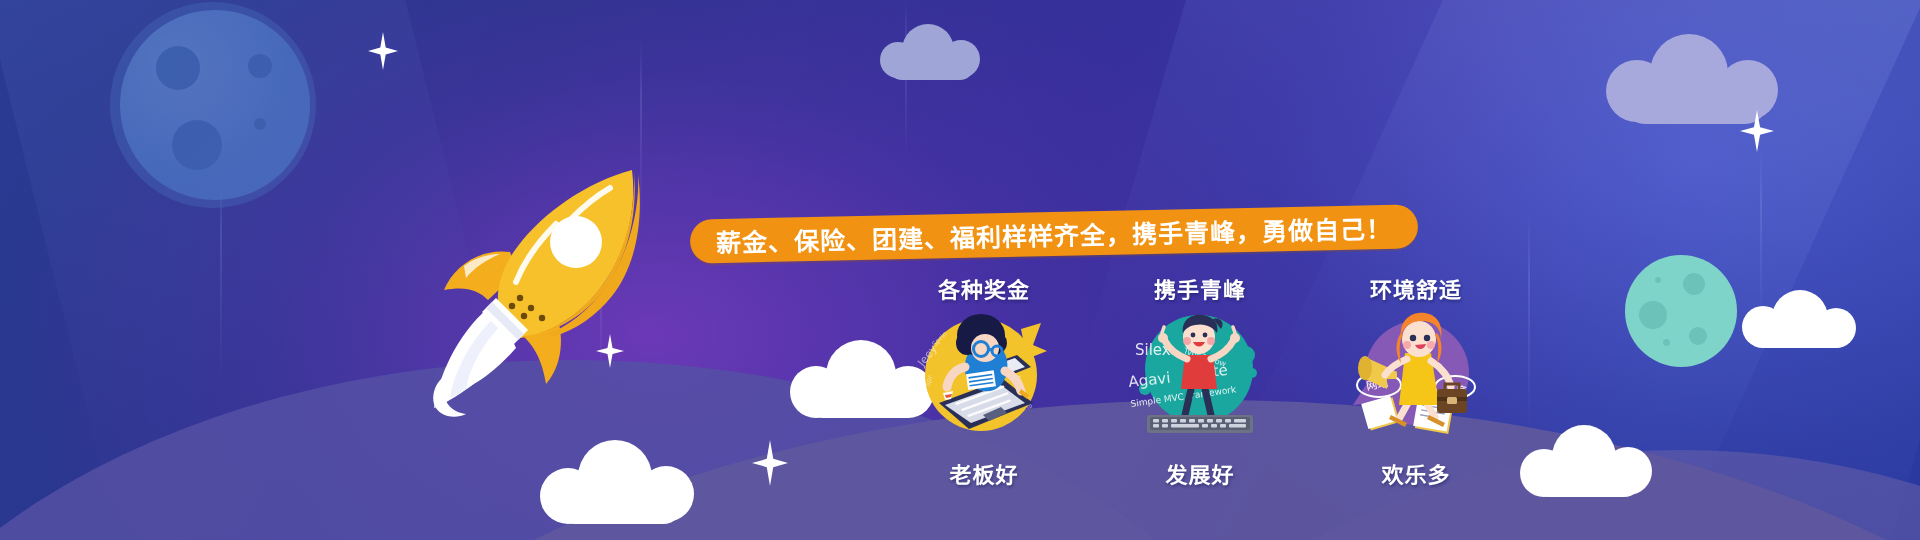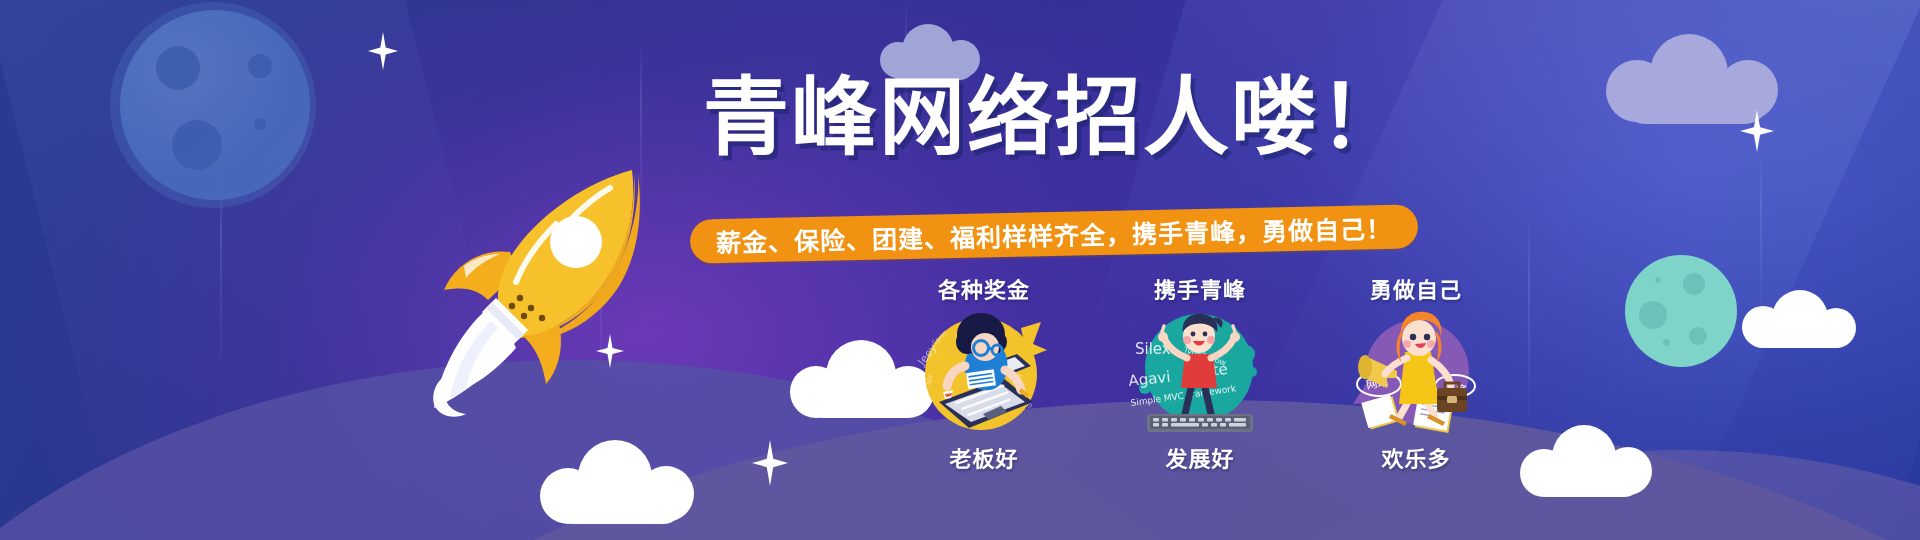--- a/index.html
+++ b/index.html
@@ -138,25 +138,25 @@
     position:absolute;left:900px;top:272px;
     display:flex;gap:48px;align-items:flex-start;
   }
   .feature{
     width:168px;
     display:flex;flex-direction:column;align-items:center;
   }
   .feature .top-label,
   .feature .bottom-label{
     color:#ffffff;font-weight:bold;font-size:22px;letter-spacing:1px;
-    font-family:Liberation Sans, sans-serif;
+    font-family:Liberation Mono, monospace;
     white-space:nowrap;text-shadow:1px 2px 3px rgba(20,25,80,0.45);
   }
   .feature .top-label{margin-bottom:6px;}
-  .feature .bottom-label{margin-top:1px;}
+  .feature .bottom-label{margin-top:16px;}
   .feature .art{
     width:150px;height:130px;position:relative;
   }
   .art-svg{position:absolute;left:0;top:0;}
 </style>
 </head>
 <body>
 
 <div id="banner">
 
@@ -268,23 +268,20 @@
     <path d="M96 158 L128 190 L114 204 L82 172 Z" fill="#ffffff"></path>
     <path d="M92 162 L124 194 L118 200 L86 168 Z" fill="#e6e9f6"></path>
 
     <circle cx="120" cy="158" r="3.2" fill="#6b4a0c"></circle>
     <circle cx="131" cy="168" r="3.2" fill="#6b4a0c"></circle>
     <circle cx="142" cy="178" r="3.2" fill="#6b4a0c"></circle>
     <circle cx="112" cy="166" r="3.2" fill="#6b4a0c"></circle>
     <circle cx="124" cy="176" r="3.2" fill="#6b4a0c"></circle>
   </svg>
 
-  <div id="headline-wrap">
-    <h1 id="headline">青峰网络招人喽！</h1>
-  </div>
 
   <div id="subtitle-banner">
     <p id="subtitle">薪金、保险、团建、福利样样齐全，携手青峰，勇做自己！</p>
   </div>
 
   <div id="features">
 
     <div class="feature">
       <div class="top-label">各种奖金</div>
       <div class="art">
@@ -408,21 +405,21 @@
             <rect x="86" y="113" width="6" height="3.4" rx="1"></rect>
             <rect x="95" y="113" width="6" height="3.4" rx="1"></rect>
             <rect x="104" y="113" width="17" height="3.4" rx="1"></rect>
           </g>
         </svg>
       </div>
       <div class="bottom-label">发展好</div>
     </div>
 
     <div class="feature">
-      <div class="top-label">勇做自己</div>
+      <div class="top-label">环境舒适</div>
       <div class="art">
         <svg class="art-svg" width="150" height="130" viewBox="0 0 150 130">
 
           <circle cx="76" cy="62" r="52" fill="#8559b5"></circle>
           <path d="M30 66 L12 94 L34 92 Z" fill="#8559b5"></path>
 
           <ellipse cx="38" cy="74" rx="22" ry="12" fill="none" stroke="#ffffff" stroke-width="2"></ellipse>
           <text x="26" y="79" font-family="DejaVu Sans, sans-serif" font-size="11" fill="#ffffff" transform="rotate(-10 26 79)">网站</text>
 
           <ellipse cx="114" cy="76" rx="20" ry="11" fill="none" stroke="#ffffff" stroke-width="2"></ellipse>

